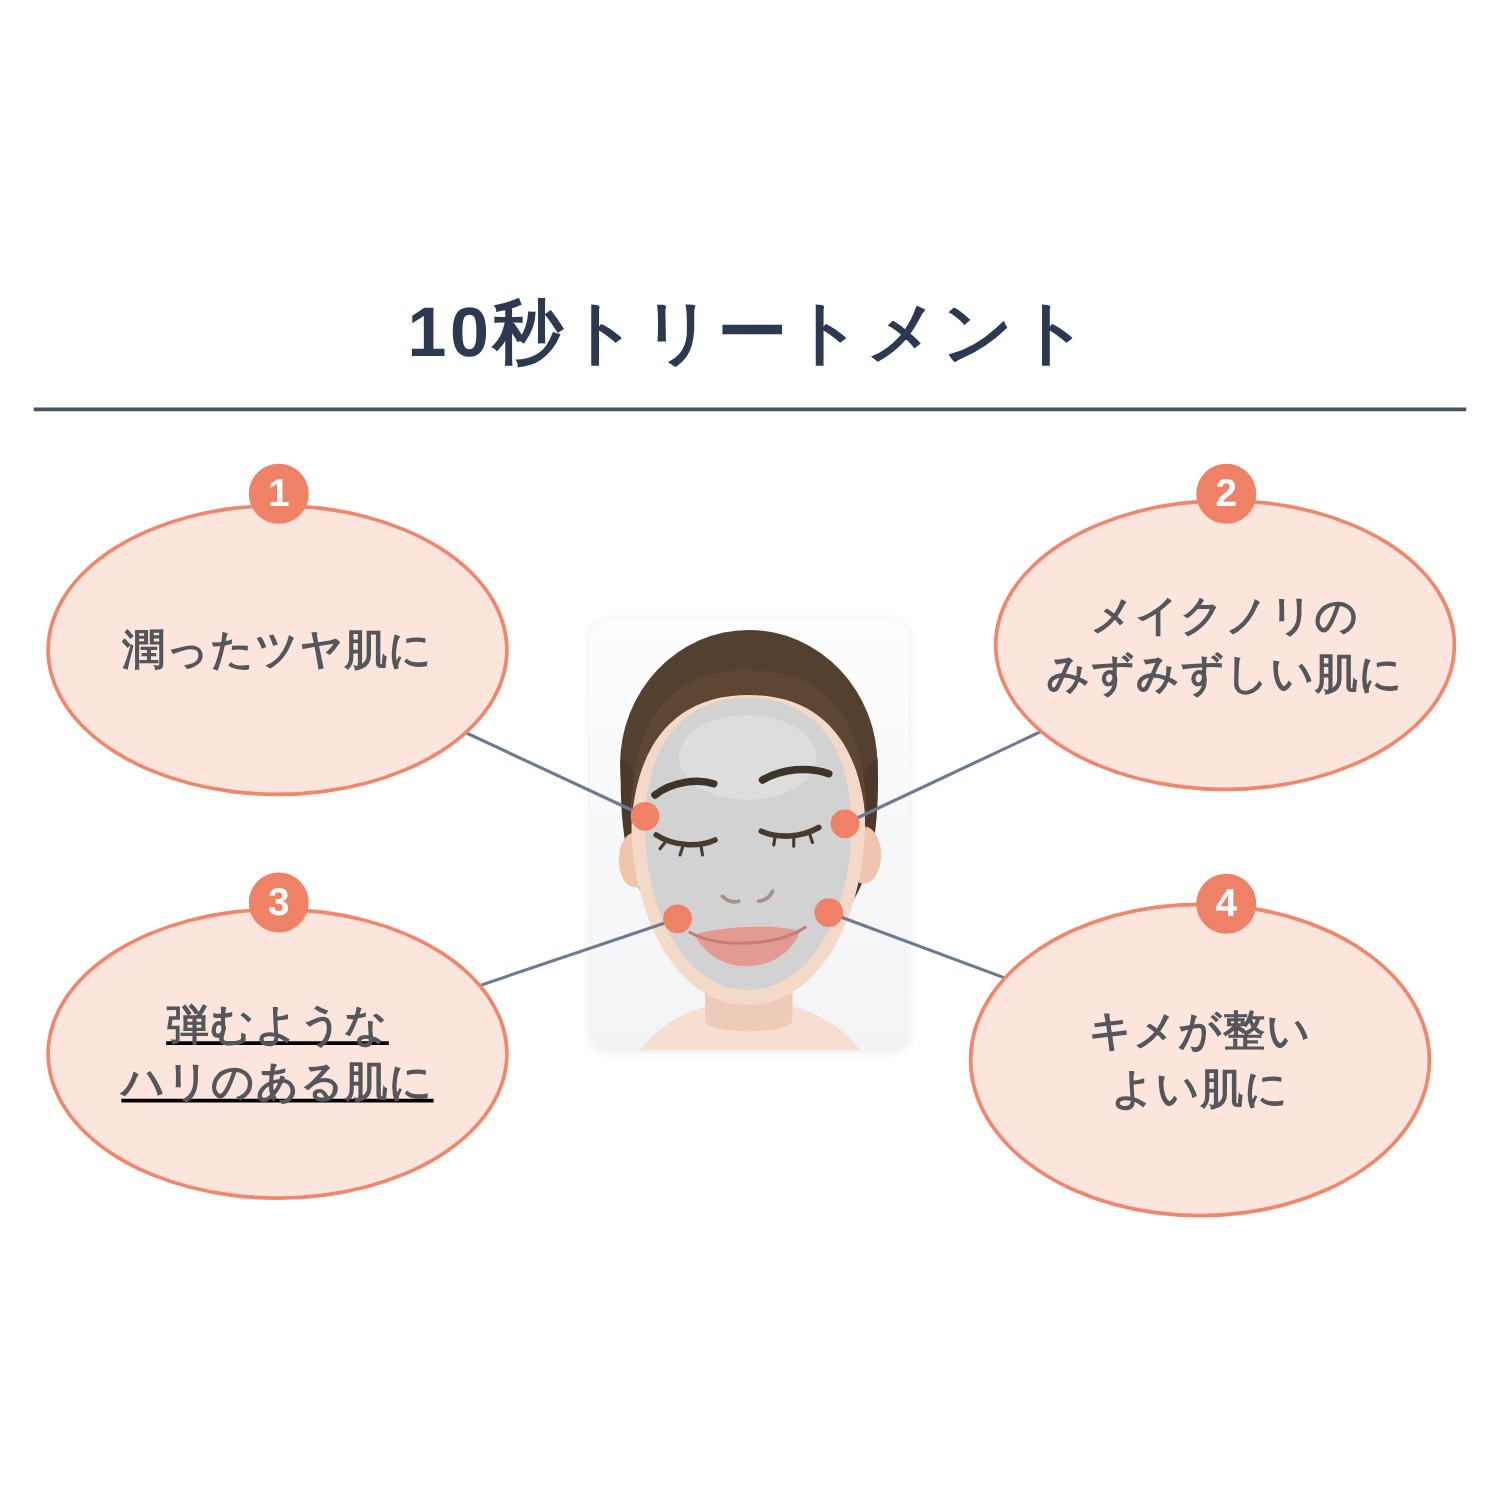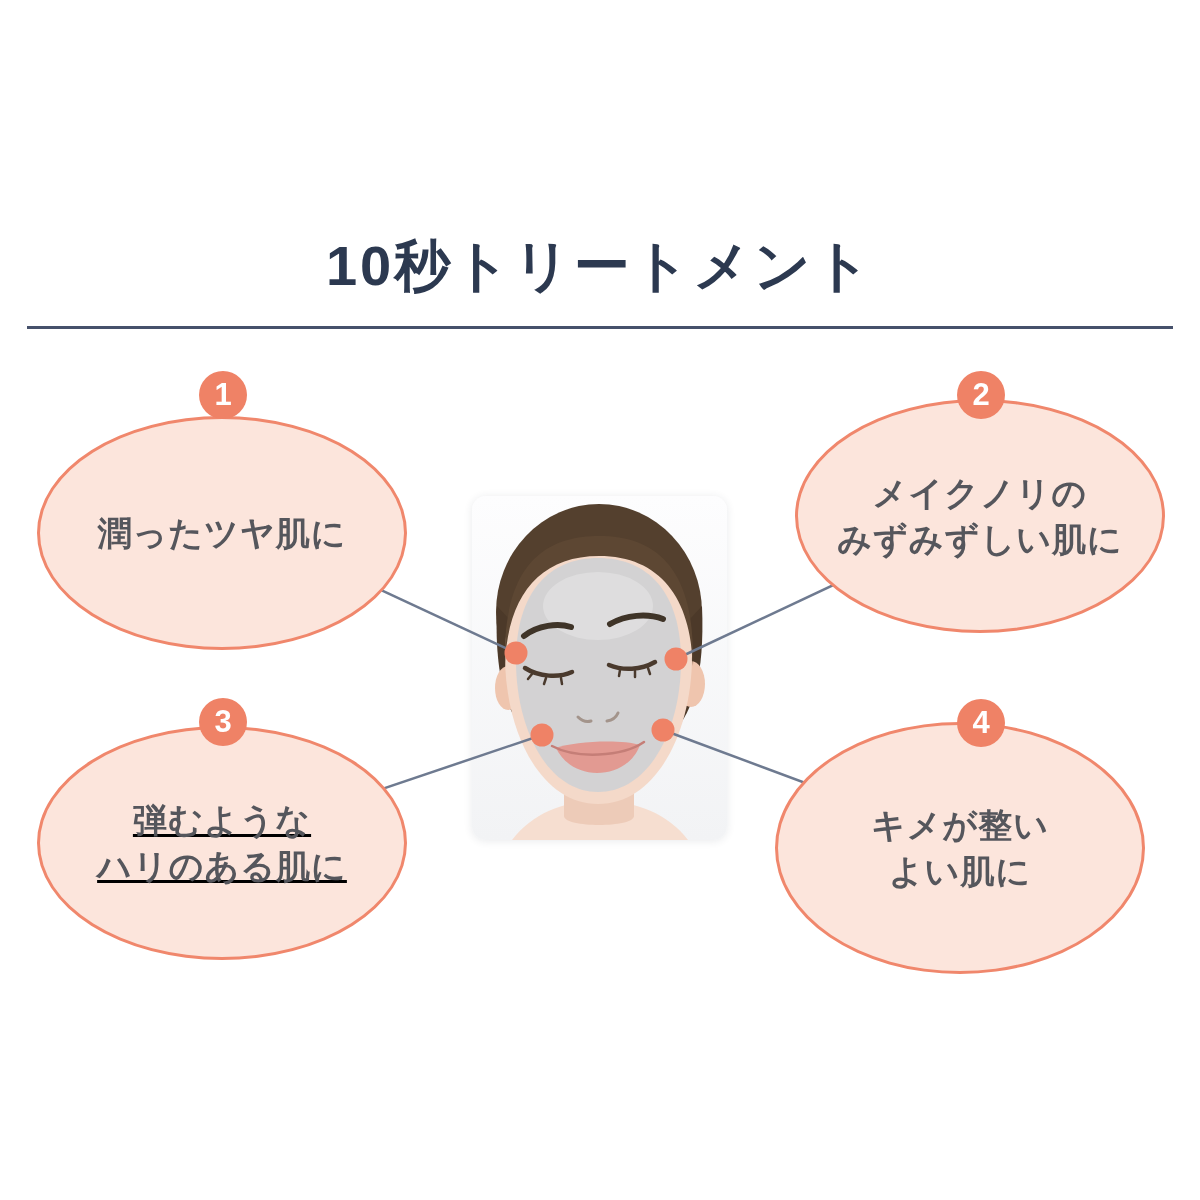--- a/index.html
+++ b/index.html
@@ -36,21 +36,21 @@
     position:absolute;left:472px;top:496px;width:255px;height:344px;
     border-radius:14px;background:#fbfcfd;z-index:1;overflow:hidden;
     box-shadow:0 1px 8px rgba(40,50,70,.10);
   }
   .bubble{
     position:absolute;width:370px;height:234px;border-radius:50%;
     background:var(--bubble-fill);border:3px solid var(--bubble-border);
     box-sizing:border-box;z-index:3;
     display:flex;flex-direction:column;align-items:center;justify-content:center;
   }
-  .bubble-1{left:37px;top:416px;}
+  .bubble-1{left:37px;top:403px;}
   .bubble-2{left:795px;top:399px;}
   .bubble-3{left:37px;top:726px;text-decoration:underline;}
   .bubble-4{left:775px;top:722px;height:252px;}
   .bubble-line{
     display:block;text-align:center;color:var(--bubble-text);
     font-size:34px;line-height:46px;font-weight:600;letter-spacing:1px;
     white-space:nowrap;
   }
   .badge{
     position:absolute;width:48px;height:48px;border-radius:50%;

